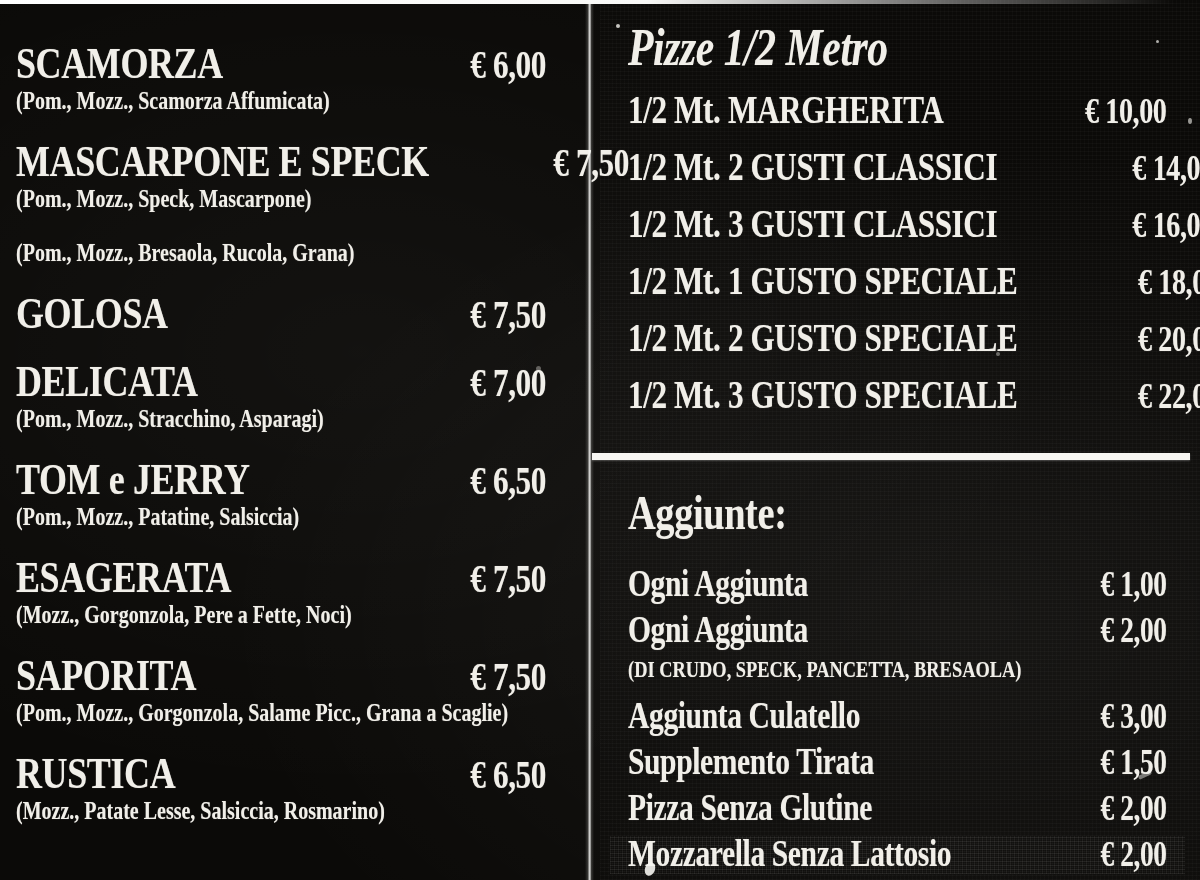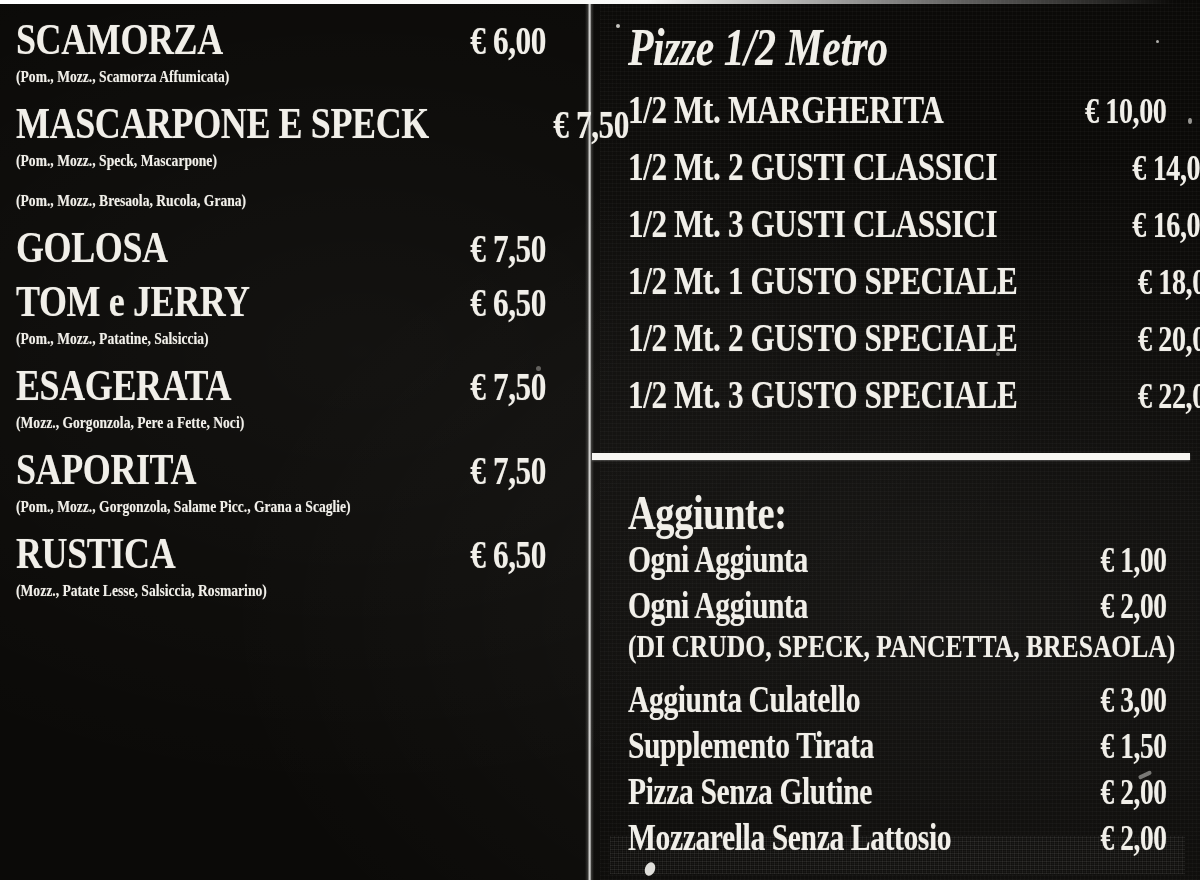--- a/index.html
+++ b/index.html
@@ -56,40 +56,40 @@
 
   
   .cond{display:inline-block;white-space:nowrap;transform:scaleX(.8);transform-origin:0 50%;
         letter-spacing:-0.5px;font-weight:bold;text-shadow:0 0 1px rgba(240,238,232,.45);}
   .price{display:inline-block;white-space:nowrap;transform:scaleX(.78);transform-origin:100% 50%;
         letter-spacing:-0.5px;font-weight:bold;text-shadow:0 0 1px rgba(240,238,232,.45);}
   .row{display:flex;justify-content:space-between;align-items:baseline;}
 
   
   .panel-left{position:absolute;left:16px;top:18px;width:530px;}
-  .mi{margin-bottom:10px;}
+  .mi{margin-bottom:10px;margin-top:24px;}
   .mi .row{line-height:42px;}
   .mi .nm{font-size:45px;}
   .mi .pr{font-size:40px;}
-  .mi .ing{font-size:17px;line-height:30px;}
+  .mi .ing{font-size:25px;line-height:30px;}
   .mi .ing .cond{letter-spacing:0;}
 
   
   .panel-right{position:absolute;left:628px;top:18px;width:538px;}
   .rp-header{font-size:52px;line-height:60px;margin-bottom:12px;font-style:italic;}
   .rp-row{line-height:40px;margin-bottom:16px;text-align:center;}
   .rp-row .nm{font-size:39px;}
   .rp-row .pr{font-size:36px;}
 
   .addons{position:absolute;left:628px;top:486px;width:538px;}
-  .ad-header{font-size:48px;line-height:54px;margin-bottom:0;}
+  .ad-header{font-size:48px;line-height:54px;margin-bottom:24px;}
   .ad-row{line-height:40px;margin-bottom:5px;}
   .ad-row .nm{font-size:37px;}
   .ad-row .pr{font-size:35px;}
-  .ad-note{font-size:32px;line-height:28px;margin-bottom:20px;}
+  .ad-note{font-size:23px;line-height:28px;margin-bottom:12px;}
   .ad-note .cond{letter-spacing:0;}
 </style>
 </head>
 <body>
 
 <div class="scan">
 
   <div class="texture"></div>
   <div class="texture-band"></div>
 
@@ -116,20 +116,27 @@
     </div>
 
     <div class="mi">
       <div class="row">
         <span class="nm cond">GOLOSA</span>
         <span class="pr price">€ 7,50</span>
       </div>
     </div>
 
 
+    <div class="mi">
+      <div class="row">
+        <span class="nm cond">DELICATA</span>
+        <span class="pr price">€ 7,00</span>
+      </div>
+      <div class="ing"><span class="cond">(Pom., Mozz., Stracchino, Asparagi)</span></div>
+    </div>
 
     <div class="mi">
       <div class="row">
         <span class="nm cond">TOM e JERRY</span>
         <span class="pr price">€ 6,50</span>
       </div>
       <div class="ing"><span class="cond">(Pom., Mozz., Patatine, Salsiccia)</span></div>
     </div>
 
     <div class="mi">

